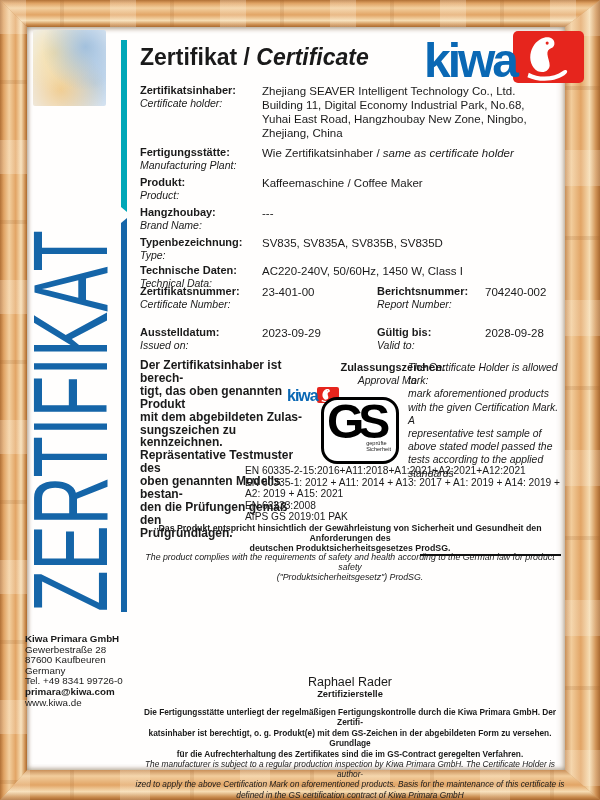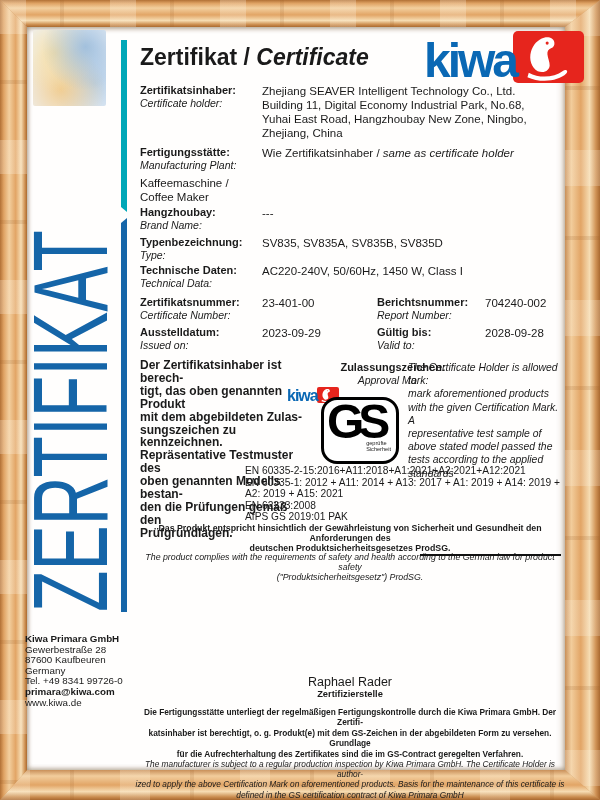--- a/index.html
+++ b/index.html
@@ -137,20 +137,24 @@
 Zhejiang, China</div>
   </div>
   <div class="row" style="top:146px">
     <div class="lab">
         <b>Fertigungsstätte:</b>
         <i>Manufacturing Plant:</i>
       </div>
     <div class="val"><span>Wie Zertifikatsinhaber / </span><span style="font-style:italic">same as certificate holder</span></div>
   </div>
   <div class="row" style="top:176px">
+    <div class="lab">
+        <b>Produkt:</b>
+        <i>Product:</i>
+      </div>
     <div class="val">Kaffeemaschine / Coffee Maker</div>
   </div>
   <div class="row" style="top:206px">
     <div class="lab">
         <b>Hangzhoubay:</b>
         <i>Brand Name:</i>
       </div>
     <div class="val">---</div>
   </div>
   <div class="row" style="top:236px">
@@ -161,21 +165,21 @@
     <div class="val">SV835, SV835A, SV835B, SV835D</div>
   </div>
   <div class="row" style="top:264px">
     <div class="lab">
         <b>Technische Daten:</b>
         <i>Technical Data:</i>
       </div>
     <div class="val">AC220-240V, 50/60Hz, 1450 W, Class I</div>
   </div>
 
-  <div class="meta" style="top:296px">
+  <div class="meta" style="top:285px">
     <div class="lab">
         <b>Zertifikatsnummer:</b>
         <i>Certificate Number:</i>
       </div>
     <div class="val">23-401-00</div>
     <div class="lab">
         <b>Berichtsnummer:</b>
         <i>Report Number:</i>
       </div>
     <div class="val">704240-002</div>

